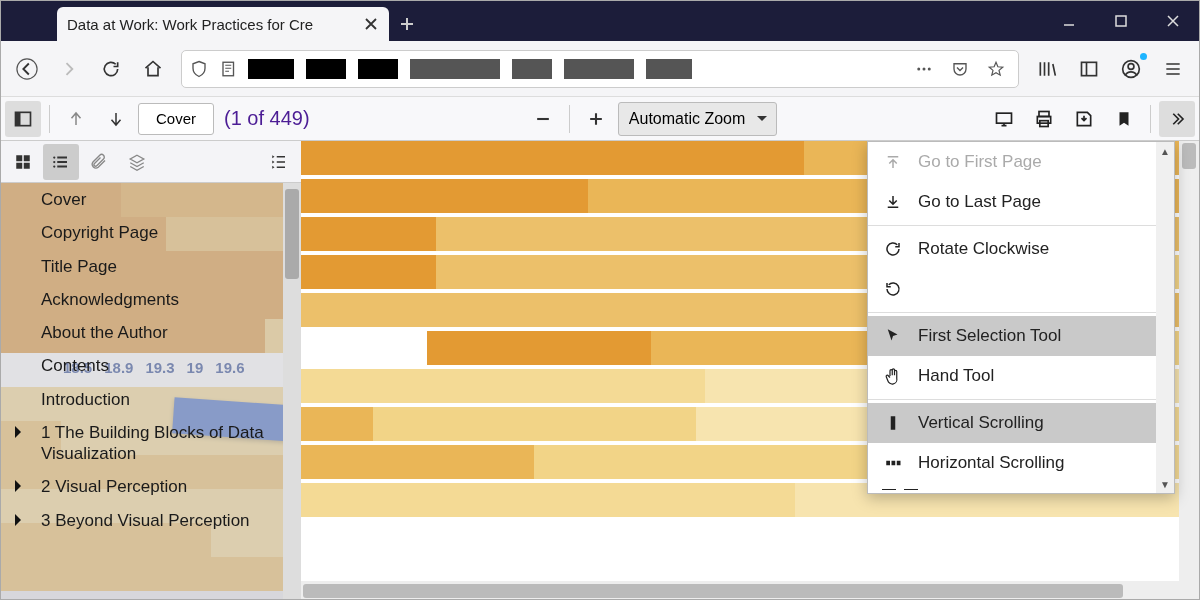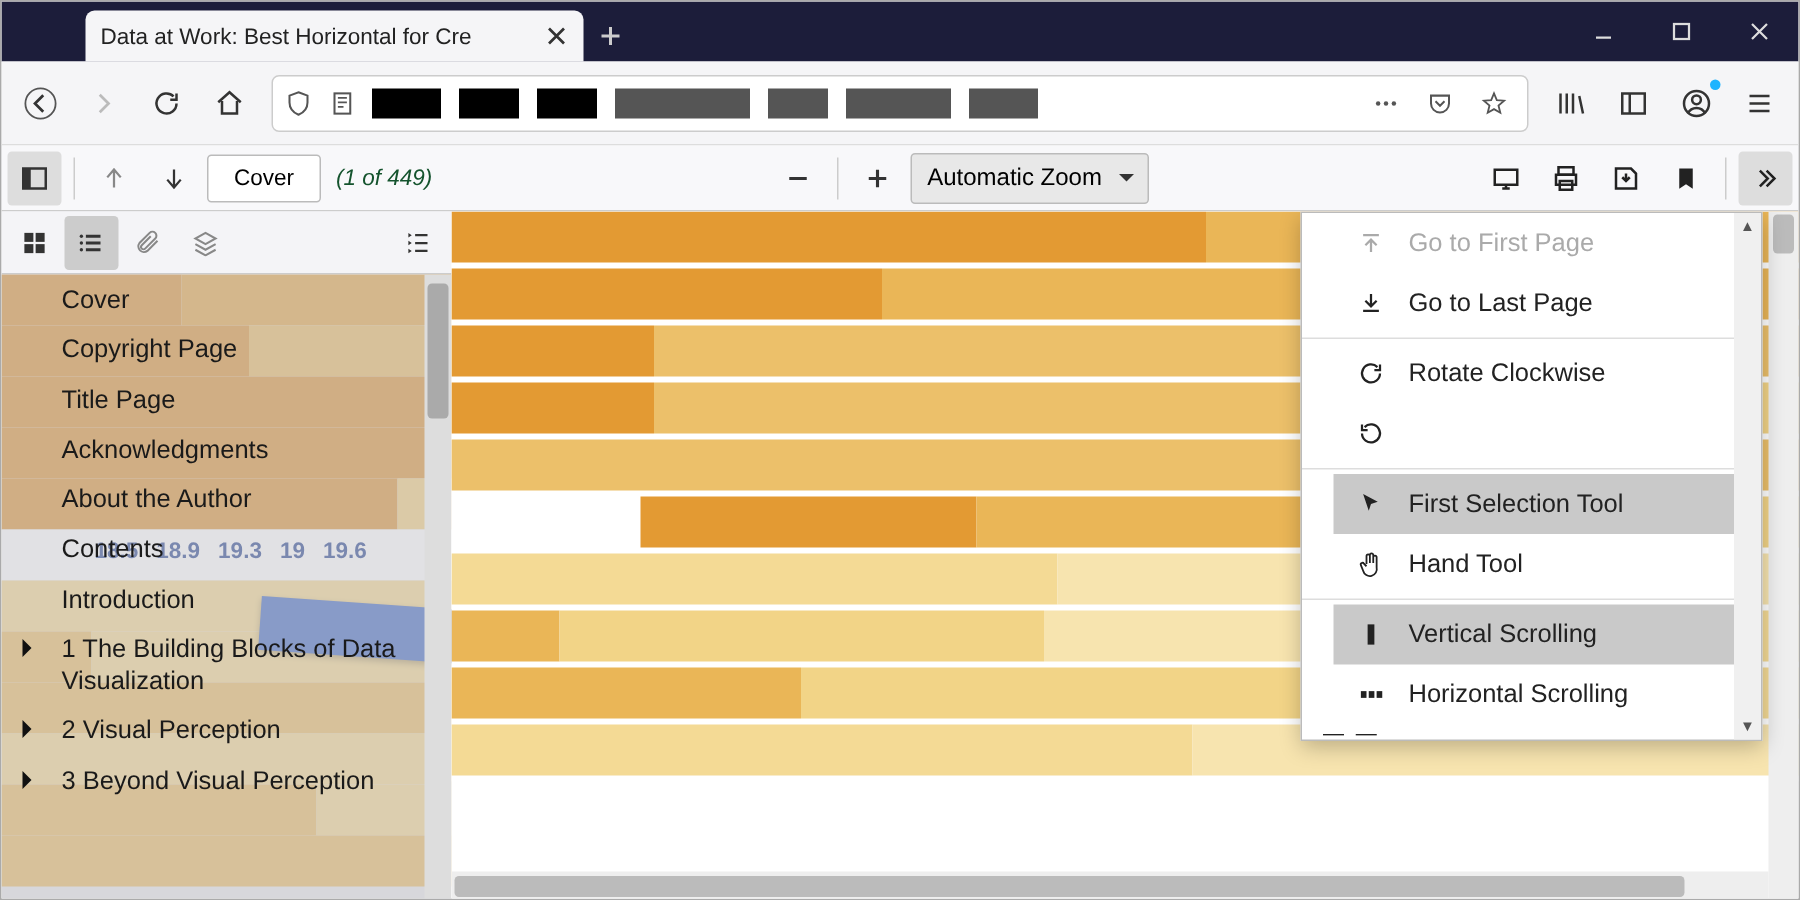--- a/index.html
+++ b/index.html
@@ -23,21 +23,21 @@
 .ub-blocks{flex:1;display:flex;gap:12px;align-items:center;}
 .blk{height:20px;background:#000;}
 .blk.g{background:#555;}
 .ub-actions{display:flex;gap:4px;}
 
 
 .pdfbar { height: 44px; background: #f8f8fa; border-bottom: 1px solid #ccc; display:flex; align-items:center; padding:0 4px; gap:4px; position:relative;}
 .pdf-btn { width:36px;height:36px;display:flex;align-items:center;justify-content:center;border-radius:3px;color:#333;}
 .pdf-btn.active{background:#ddd;}
 .page-input{width:76px;height:32px;border:1px solid #bbb;border-radius:3px;text-align:center;font-size:15px;background:#fff;}
-.page-count{font-size:15px;color:#14532d;margin:0 6px;font-style:italic;}
+.page-count{font-size:20px;color:#4c1d95;margin:0 6px;}
 .sep{width:1px;height:28px;background:#ccc;margin:0 4px;}
 .zoom-select{height:34px;border:1px solid #bbb;background:#e8e8e8;border-radius:3px;padding:0 30px 0 10px;font-size:16px;appearance:none;position:relative;}
 .zoom-wrap{position:relative;}
 .zoom-wrap::after{content:"";position:absolute;right:10px;top:14px;border:5px solid transparent;border-top-color:#333;}
 .spacer{flex:1;}
 .chevbtn{width:36px;height:36px;background:#ddd;border-radius:3px;display:flex;align-items:center;justify-content:center;}
 
 
 .content { display:flex; height: calc(600px - 40px - 56px - 44px); position:relative;}
 .sidebar{width:300px;background:#e9e9ec;display:flex;flex-direction:column;}
@@ -62,38 +62,38 @@
 .doc-rows{position:absolute;inset:0;}
 .drow{height:38px;display:flex;border-bottom:4px solid #fff;}
 .dseg{height:100%;}
 .dscroll-v{position:absolute;right:0;top:0;bottom:0;width:20px;background:#eee;}
 .dscroll-v .thumb{position:absolute;right:3px;top:2px;width:14px;height:26px;background:#bbb;border-radius:3px;}
 .dscroll-h{position:absolute;left:0;right:20px;bottom:0;height:20px;background:#eee;}
 .dscroll-h .thumb{position:absolute;left:2px;top:3px;height:14px;width:820px;background:#bbb;border-radius:3px;}
 
 
 .menu{position:absolute;right:24px;top:0;width:308px;background:#fff;border:1px solid #bbb;box-shadow:0 4px 14px rgba(0,0,0,.25);z-index:50;}
-.mitem{height:40px;display:flex;align-items:center;padding:0 14px;gap:14px;font-size:17px;color:#222;margin-left:21px;}
+.mitem{height:40px;display:flex;align-items:center;padding:0 14px;gap:14px;font-size:17px;color:#222;}
 .mitem.disabled{color:#aaa;}
 .mitem.sel{background:#c9c9c9;}
 .msep{height:1px;background:#ddd;margin:3px 0;}
 .micon{width:22px;height:22px;display:flex;align-items:center;justify-content:center;}
 .menu-scroll{position:absolute;right:0;top:0;bottom:0;width:18px;background:#f0f0f0;}
 .menu-scroll .up,.menu-scroll .dn{position:absolute;left:0;width:18px;height:18px;display:flex;align-items:center;justify-content:center;font-size:10px;color:#555;}
 .menu-scroll .up{top:0;}
 .menu-scroll .dn{bottom:0;}
 
 svg{display:block;}
 </style>
 </head>
 <body>
 
 <div class="titlebar">
   <div class="tab">
-    <span class="tab-title">Data at Work: Best Horizontal for Cre</span>
+    <span class="tab-title">Data at Work: Work Practices for Cre</span>
     <span class="tab-close">
       <svg viewBox="0 0 16 16">
           <path d="M3 3l10 10M13 3L3 13" stroke="#333" stroke-width="1.8" fill="none"></path>
         </svg>
     </span>
   </div>
   <div class="newtab">
     <svg width="16" height="16" viewBox="0 0 16 16">
         <path d="M8 2v12M2 8h12" stroke="#ccc" stroke-width="2"></path>
       </svg>

